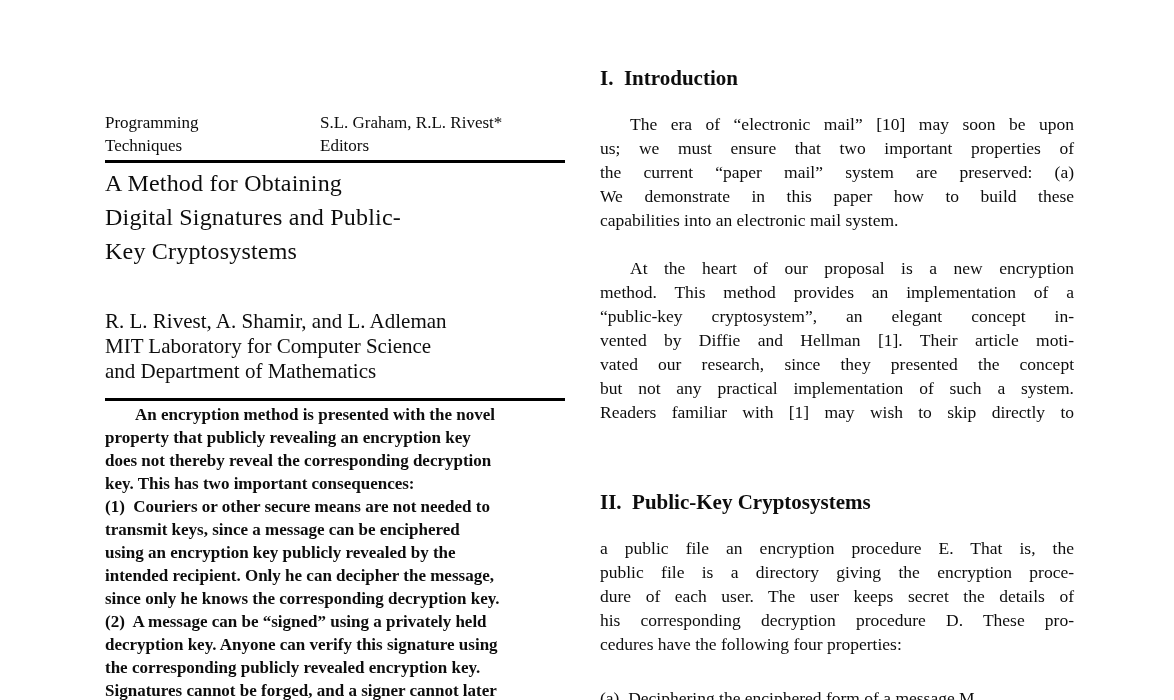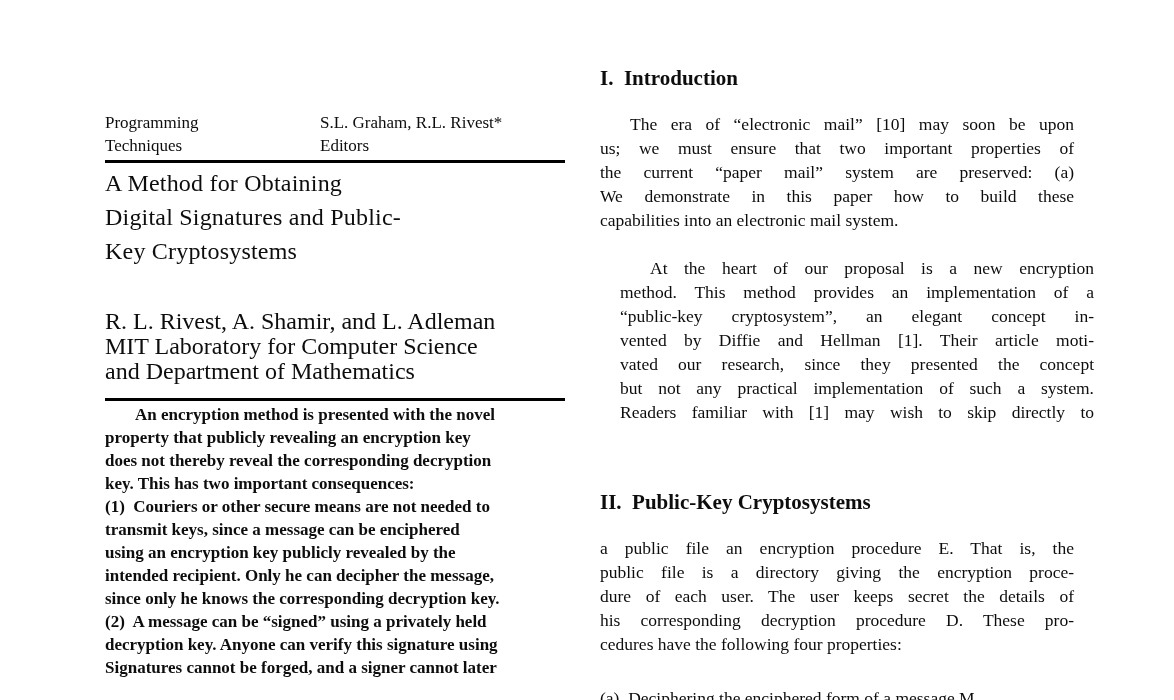--- a/index.html
+++ b/index.html
@@ -19,33 +19,33 @@
   
   .masthead { position: absolute; top: 111px; left: 0; width: 100%; font-size: 17px; line-height: 23px; }
   .mast-label   { position: absolute; left: 0;   top: 0; white-space: nowrap; }
   .mast-editors { position: absolute; left: 180px; top: 0; white-space: nowrap; margin-left: 35px; }
 
   .rule-thick { position: absolute; left: 0; top: 160px; width: 460px; height: 3px; background: #000; }
   .rule-thin  { position: absolute; left: 0; top: 398px; width: 460px; height: 3px; background: #000; }
 
   .title { position: absolute; left: 0; top: 166px; font-size: 24px; line-height: 34px; white-space: nowrap; letter-spacing: 0.2px; }
 
-  .authors { position: absolute; left: 0; top: 309px; font-size: 24px; line-height: 25px; white-space: nowrap; }
+  .authors { position: absolute; left: 0; top: 309px; font-size: 21px; line-height: 25px; white-space: nowrap; }
 
   .abstract { position: absolute; left: 0; top: 403px; width: 462px; font-size: 17px; font-weight: 700; line-height: 23px; }
   .abstract .tline { white-space: nowrap; }
 
   
   .sec-heading { position: absolute; left: 0; font-size: 21px; font-weight: 700; white-space: nowrap; }
   .head-intro { top: 66px; }
   .head-pkc   { top: 490px; }
 
   .para { position: absolute; left: 0; width: 474px; font-size: 17.5px; line-height: 24px; }
   .para1 { top: 112px; }
-  .para2 { top: 256px; margin-left: 20px; }
+  .para2 { top: 256px; }
   .para3 { top: 536px; }
   .partial { position: absolute; left: 0; top: 686px; width: 474px; font-size: 17.5px; line-height: 24px; white-space: nowrap; }
 
   .tline { display: block; }
   .jl { text-align: justify; text-align-last: justify; }
   .ind { text-indent: 30px; }
   em { font-style: italic; }
 </style>
 </head>
 <body>
@@ -86,20 +86,21 @@
       <span class="tline">property that publicly revealing an encryption key</span>
       <span class="tline">does not thereby reveal the corresponding decryption</span>
       <span class="tline">key. This has two important consequences:</span>
       <span class="tline">(1)&nbsp; Couriers or other secure means are not needed to</span>
       <span class="tline">transmit keys, since a message can be enciphered</span>
       <span class="tline">using an encryption key publicly revealed by the</span>
       <span class="tline">intended recipient. Only he can decipher the message,</span>
       <span class="tline">since only he knows the corresponding decryption key.</span>
       <span class="tline">(2)&nbsp; A message can be “signed” using a privately held</span>
       <span class="tline">decryption key. Anyone can verify this signature using</span>
+      <span class="tline">the corresponding publicly revealed encryption key.</span>
       <span class="tline">Signatures cannot be forged, and a signer cannot later</span>
     </div>
   </div>
 
   <div class="col-right">
 
     <div class="sec-heading head-intro">I.&nbsp; Introduction</div>
 
     <div class="para para1">
       <span class="tline jl ind">The era of “electronic mail” [10] may soon be upon</span>

